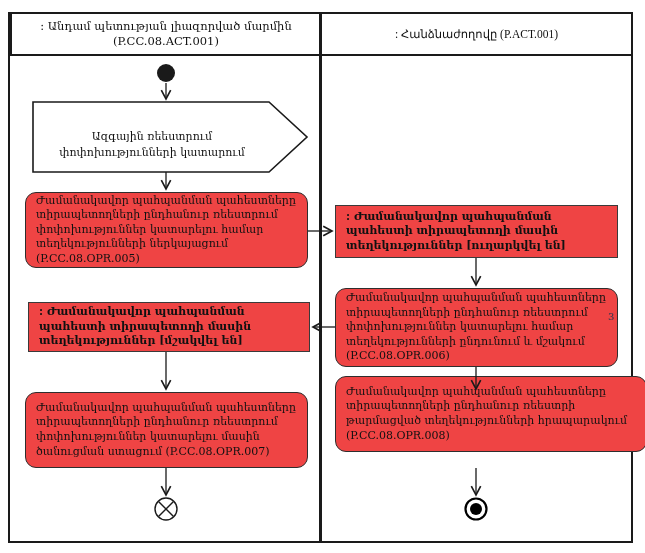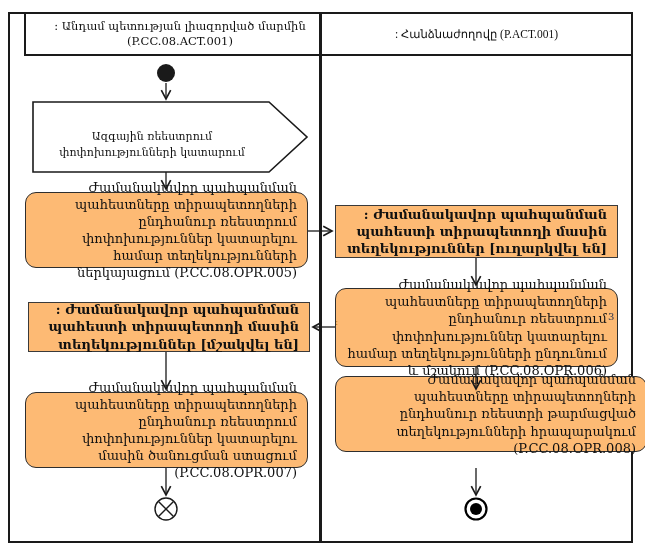--- a/index.html
+++ b/index.html
@@ -16,26 +16,26 @@
     position:absolute; left:319px; top:12px; width:3px; height:531px;
     background:#1a1a1a; z-index:4;
   }
   .header-row { position:absolute; left:8px; top:12px; height:44px; z-index:3; }
   .lane-header {
     position:absolute; top:0; height:44px; border:2px solid #1a1a1a;
     box-sizing:border-box; background:#fff; display:flex; align-items:center;
     justify-content:center; text-align:center; font-size:11.5px; line-height:1.3;
     padding:1px 14px;
   }
-  .lane-header.left  { left:16px;   width:312px; }
+  .lane-header.left  { left:2px;   width:312px; }
   .lane-header.right { left:312px; width:313px;font-family:Liberation Serif, serif; }
   .node {
-    position:absolute; background:#fdba74; border:1.6px solid #2e2e2e;
+    position:absolute; background:#ef4444; border:1.6px solid #2e2e2e;
     box-sizing:border-box; display:flex; align-items:center; justify-content:center;
-    text-align:right; font-size:13px; line-height:1.32; padding:3px 10px;
+    text-align:left; font-size:11px; line-height:1.32; padding:3px 10px;
     z-index:3;
   }
   .rounded { border-radius:11px; }
   .objnode { border:1.8px solid #3a3a3a;font-weight:bold; }
   .signal-label {
     position:absolute; left:36px; top:103px; width:232px; height:84px;
     display:flex; align-items:center; justify-content:center; text-align:center;
     font-size:11px; line-height:1.45; z-index:6;
   }
   .overlay { position:absolute; left:0; top:0; z-index:5; pointer-events:none; }

